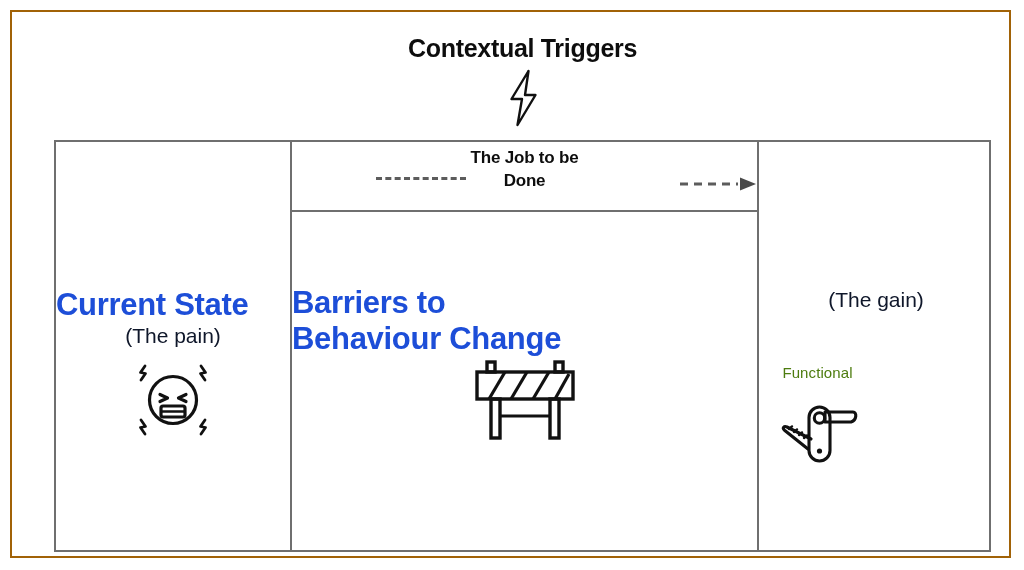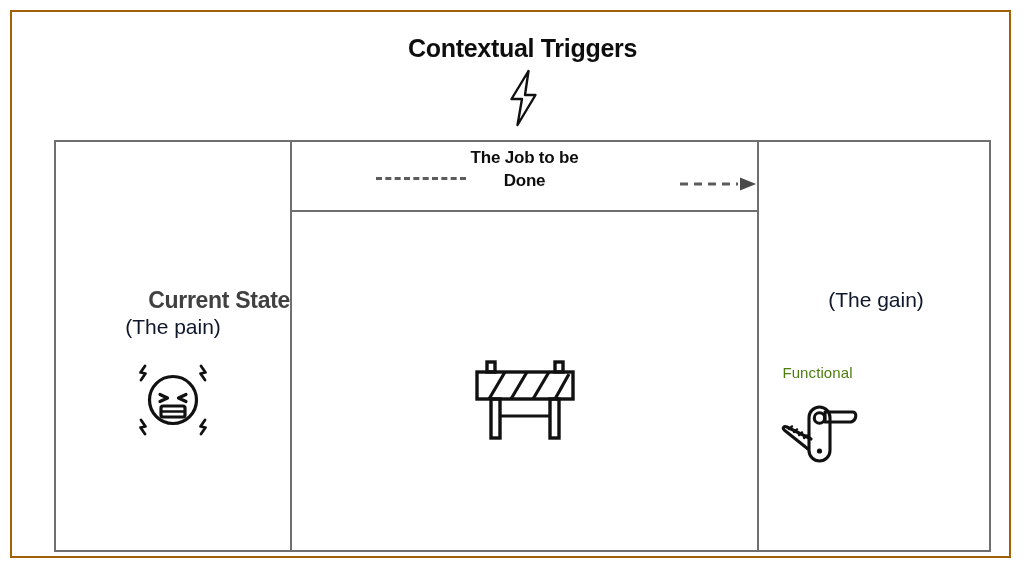--- a/index.html
+++ b/index.html
@@ -88,26 +88,26 @@
     position: absolute;
     top: 0;
     height: 100%;
     box-sizing: border-box;
   }
   #col-current { left: 0px;   width: 234px; }
   #col-middle  { left: 236px; width: 465px; }
   #col-desired { left: 703px; width: 234px; }
 
   .col-heading {
-    text-align: right;
-    font-size: 23px;
+    text-align: left;
+    font-size: 31px;
     font-weight: bold;
     letter-spacing: -0.3px;
     line-height: 1.16;
-    color: #404040;
+    color: #1d4ed8;
   }
   .col-subheading {
     text-align: center;
     font-size: 21px;
     font-weight: normal;
     color: #0f172a;
     line-height: 1.15;
     margin-top: 1px;
   }
 
@@ -244,20 +244,24 @@
           <span>Done</span>
         </div>
         <span id="jtbd-arrow">
           <svg width="80" height="14" viewBox="0 0 80 14" fill="none">
             <path d="M0 7 H58" stroke="#5c5c5c" stroke-width="3" stroke-dasharray="8 6"></path>
             <path d="M60 0.5 L76 7 L60 13.5 Z" fill="#4a4a4a"></path>
           </svg>
         </span>
       </div>
 
+      <div id="barriers-heading-wrap">
+        <div class="col-heading">Barriers to</div>
+        <div class="col-heading">Behaviour Change</div>
+      </div>
 
       <div id="barriers-icon-wrap">
         <span>
           <svg width="100" height="80" viewBox="0 0 100 80" fill="none" stroke="#111111" stroke-width="3.4" stroke-linejoin="miter" stroke-linecap="butt">
 
             <rect x="12" y="2" width="8" height="10"></rect>
             <rect x="80" y="2" width="8" height="10"></rect>
 
             <rect x="2" y="12" width="96" height="27"></rect>
             <g stroke-width="3.2">

